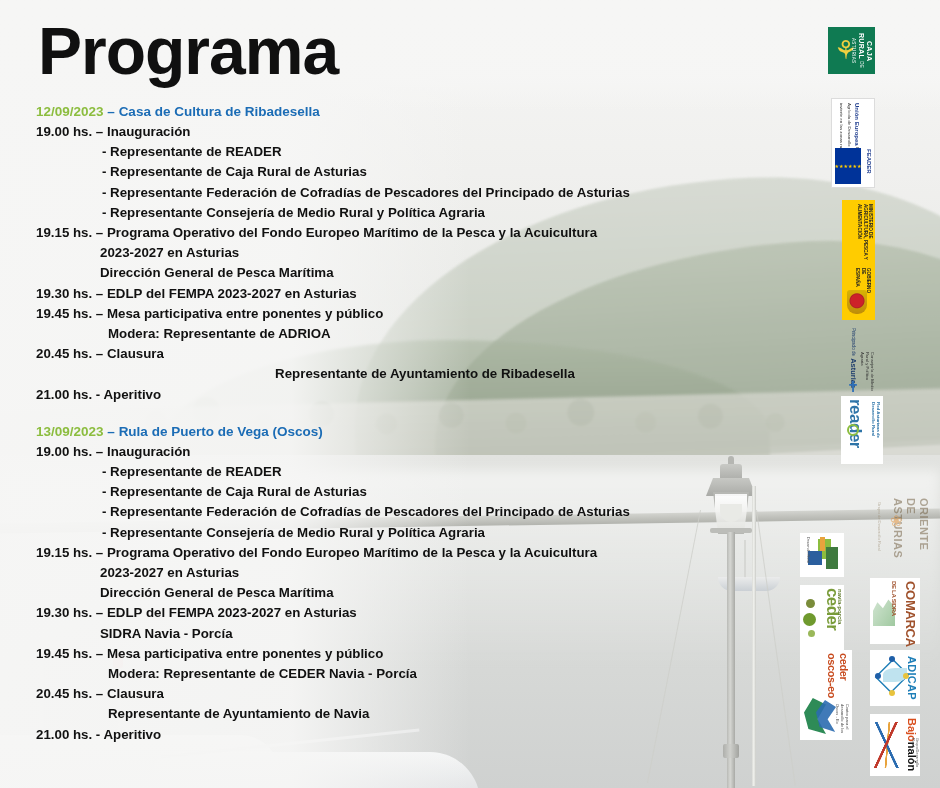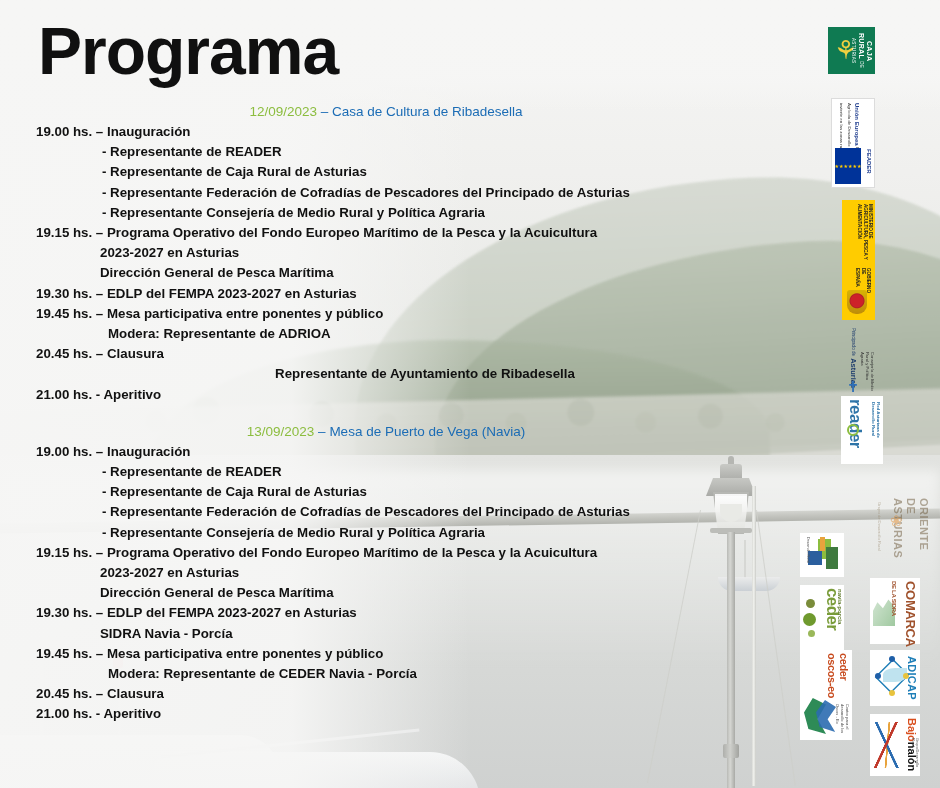--- a/index.html
+++ b/index.html
@@ -175,21 +175,21 @@
 
   .title {
     position:absolute; left:38px; top:18px;
     font-size:66px; font-weight:bold; color:#101010;
     letter-spacing:-1px; line-height:1;
   }
 
   .program { position:absolute; left:36px; top:104px; width:700px; }
 
   .day-header {
-    font-size:13.5px; font-weight:normal; margin-bottom:3px; white-space:nowrap;text-align:center;
+    font-size:13.5px; font-weight:bold; margin-bottom:3px; white-space:nowrap;
   }
   .day-date  { color:#8cbd3f; }
   .day-dash  { color:#1b6cb5; }
   .day-venue { color:#1b6cb5; }
 
   .line {
     font-size:13.3px; font-weight:bold; color:#111;
     line-height:1.52; white-space:nowrap;
   }
   .ind-0 { padding-left:0; }
@@ -479,35 +479,36 @@
       <div class="line ind-4">Representante de Ayuntamiento de Ribadesella</div>
       <div class="line ind-0">21.00 hs. - Aperitivo</div>
     </div>
 
     <div class="day-gap"></div>
 
     <div>
       <div class="day-header">
         <span class="day-date">13/09/2023</span>
         <span class="day-dash">–</span>
-        <span class="day-venue">Mesa de Puerto de Vega (Navia)</span>
+        <span class="day-venue">Rula de Puerto de Vega (Oscos)</span>
       </div>
       <div class="line ind-0">19.00 hs. – Inauguración</div>
       <div class="line ind-1">- Representante de READER</div>
       <div class="line ind-1">- Representante de Caja Rural de Asturias</div>
       <div class="line ind-1">- Representante Federación de Cofradías de Pescadores del Principado de Asturias</div>
       <div class="line ind-1">- Representante Consejería de Medio Rural y Política Agraria</div>
       <div class="line ind-0">19.15 hs. – Programa Operativo del Fondo Europeo Marítimo de la Pesca y la Acuicultura</div>
       <div class="line ind-2">2023-2027 en Asturias</div>
       <div class="line ind-2">Dirección General de Pesca Marítima</div>
       <div class="line ind-0">19.30 hs. – EDLP del FEMPA 2023-2027 en Asturias</div>
       <div class="line ind-2">SIDRA Navia - Porcía</div>
       <div class="line ind-0">19.45 hs. – Mesa participativa entre ponentes y público</div>
       <div class="line ind-3">Modera: Representante de CEDER Navia - Porcía</div>
       <div class="line ind-0">20.45 hs. – Clausura</div>
+      <div class="line ind-3">Representante de Ayuntamiento de Navia</div>
       <div class="line ind-0">21.00 hs. - Aperitivo</div>
     </div>
   </div>
 
   <div class="logo caja">
     <div class="wheat">⚘</div>
     <div class="ctxt">
       <span>CAJA RURAL</span>
       <span class="csub">DE ASTURIAS</span>
     </div>

